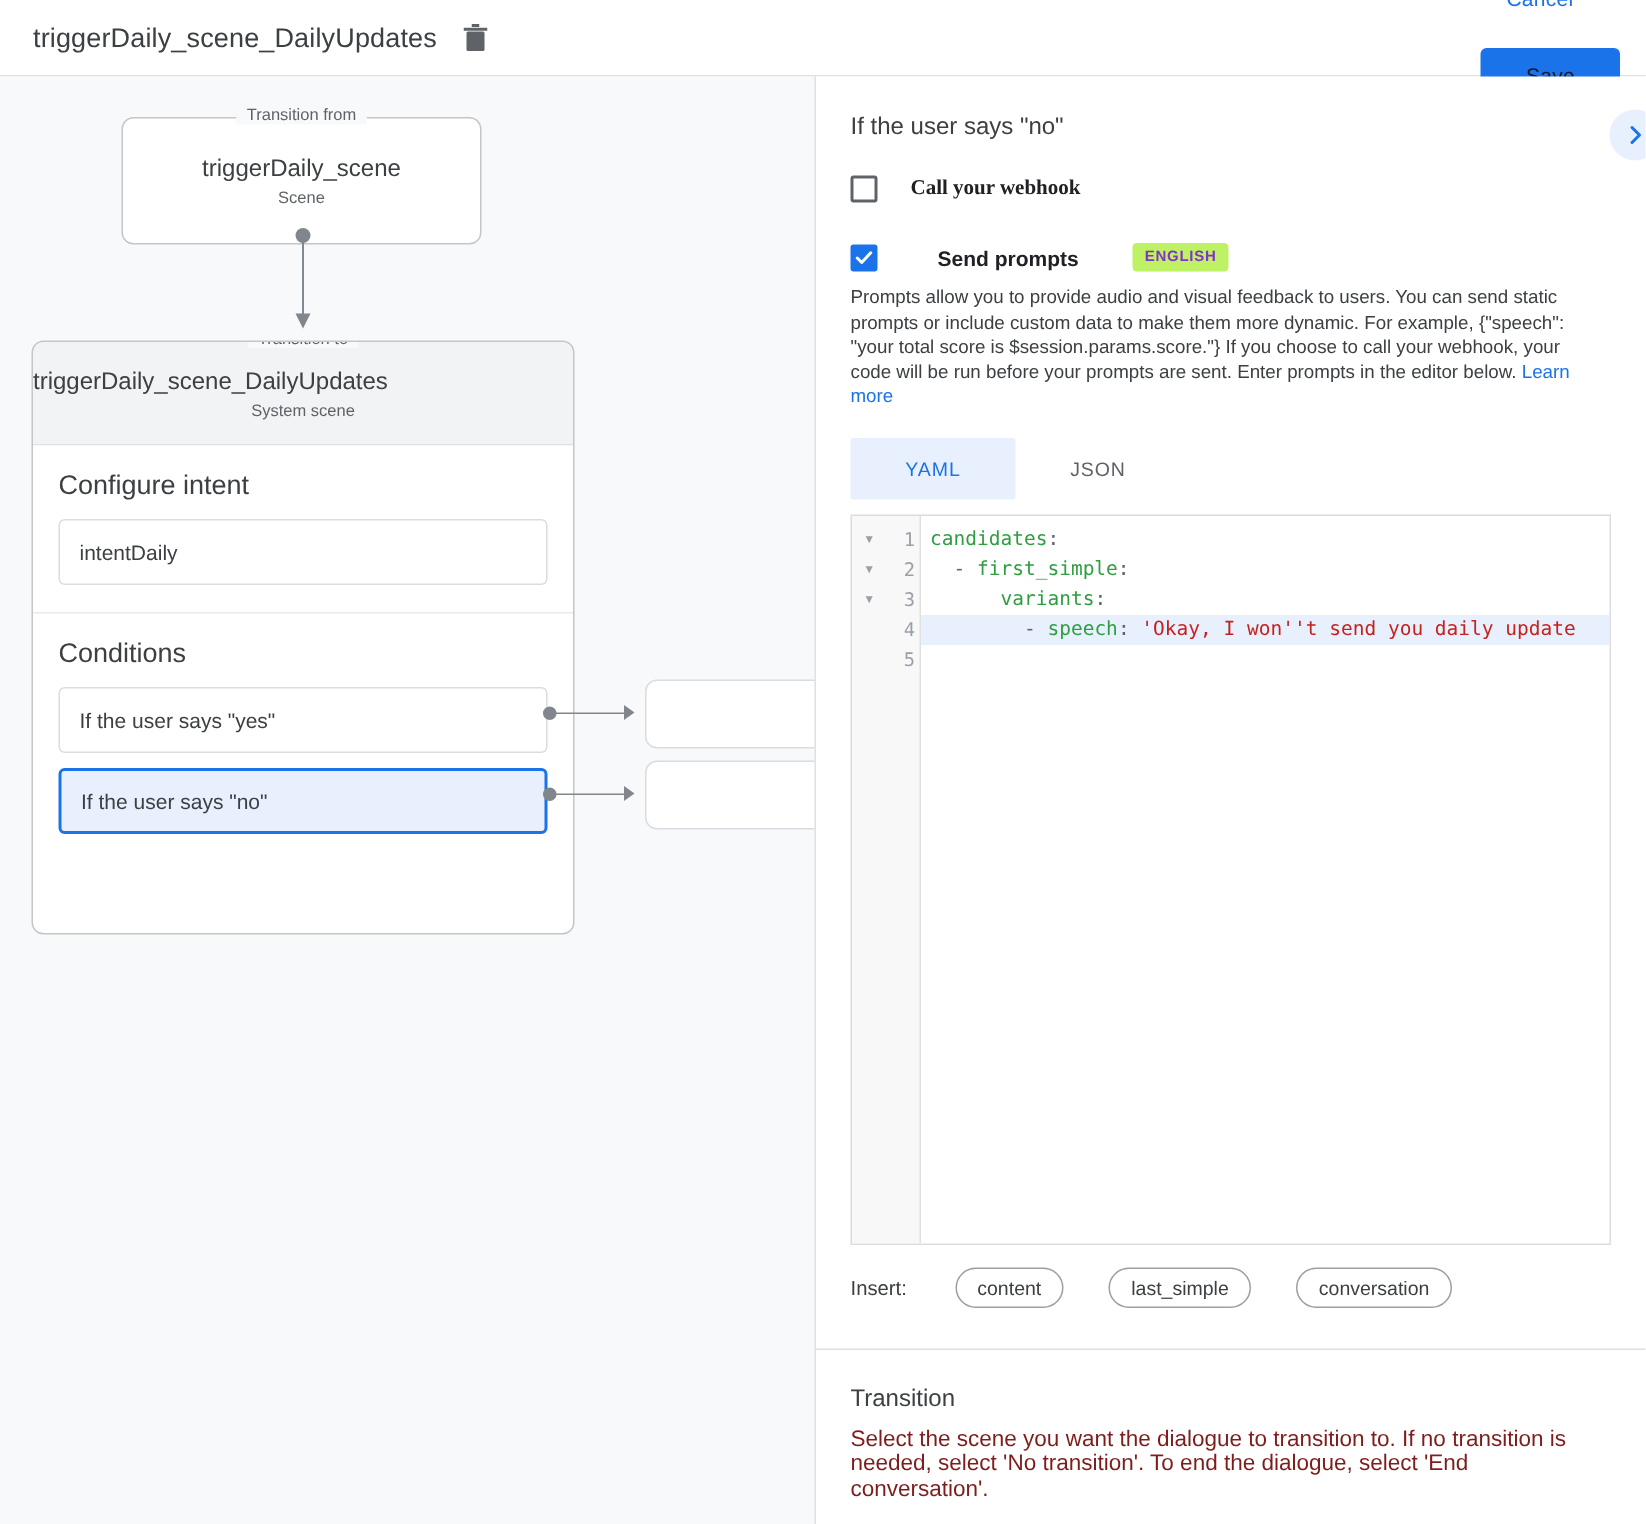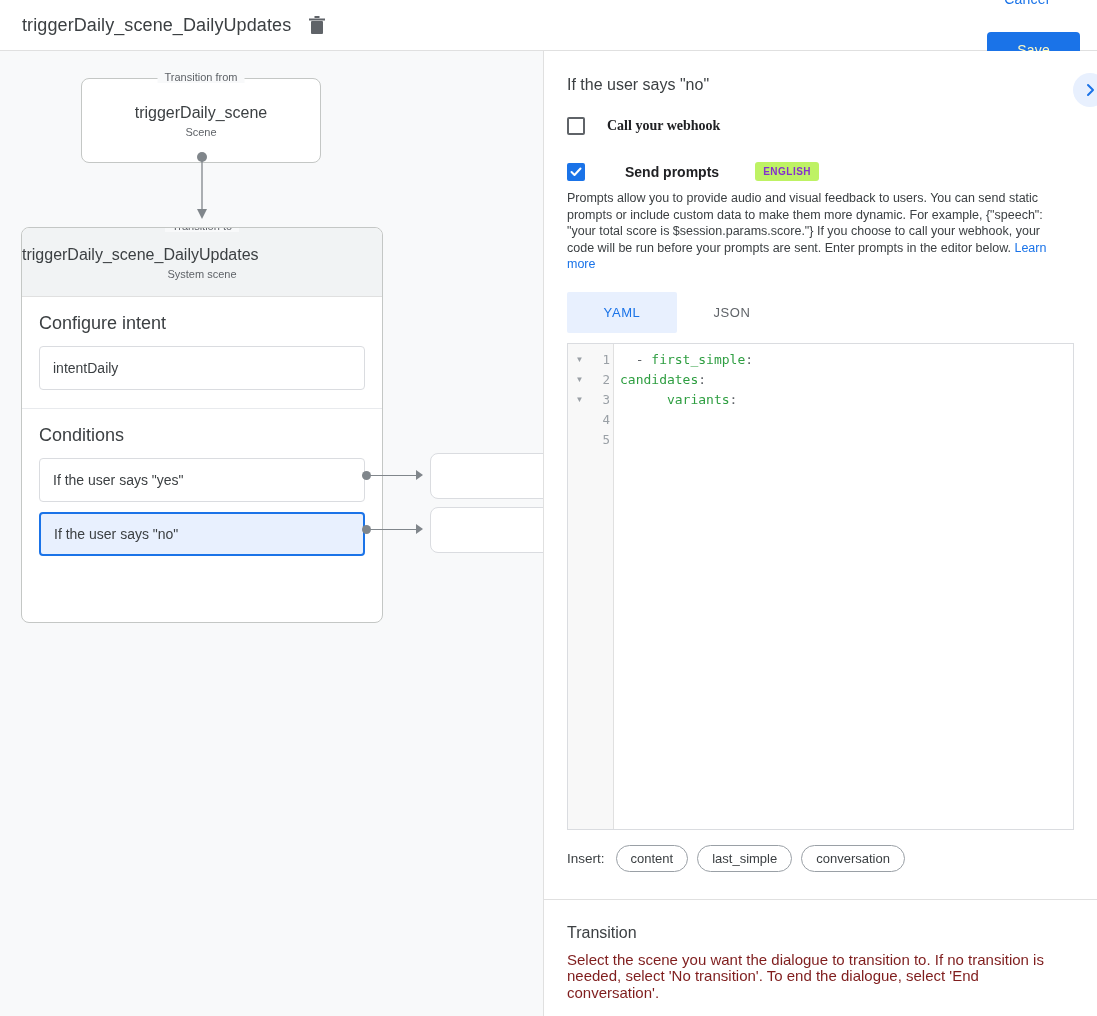--- a/index.html
+++ b/index.html
@@ -39,21 +39,21 @@
   }
   #cancel-button {
     background: none; border: none;
     color: #1a73e8; font-size: 14px; font-weight: 500;
     font-family: "Liberation Sans", sans-serif;
     padding: 9px 16px; border-radius: 4px; cursor: pointer;
     letter-spacing: .2px;
   }
   #save-button {
     background: #1a73e8; border: none;
-    color: #fef9c3; font-size: 14px; font-weight: 500;
+    color: #0f172a; font-size: 14px; font-weight: 500;
     font-family: "Liberation Sans", sans-serif;
     padding: 10px 30px; border-radius: 4px; cursor: pointer;
     margin-left: 14px; letter-spacing: .2px;
   }
 
   
   #canvas {
     position: absolute; left: 0; top: 51px; width: 543px; height: 965px;
     background: #f8f9fa;
     overflow: hidden;
@@ -228,21 +228,21 @@
     font-family: "DejaVu Sans Mono", monospace;
     font-size: 13px; white-space: pre;
     padding-left: 6px; color: #3c4043;
   }
   .code-line.hl { background: #e8f0fe; }
   .tok-key { color: #2e9e41; }
   .tok-punct { color: #5f6368; }
   .tok-str { color: #c5221f; }
 
   #insert-row {
-    display: flex; align-items: center; margin: 15px 23px 0 23px;
+    display: flex; align-items: center; margin: 15px 23px 0 23px; gap: 21px;
   }
   #insert-label { font-size: 13.5px; color: #3c4043; margin-right: 11px; }
   .chip {
     border: 1px solid #9aa0a6; border-radius: 14px;
     padding: 5px 14px; font-size: 13px; color: #3c4043;
     margin-right: 9px; cursor: pointer; background: #fff;
     white-space: nowrap;
   }
 
   #rp-sep {
@@ -379,23 +379,24 @@
       <div class="fold-arrow">▼</div>
     </div>
     <div id="line-gutter">
       <div class="line-no">1</div>
       <div class="line-no">2</div>
       <div class="line-no">3</div>
       <div class="line-no">4</div>
       <div class="line-no">5</div>
     </div>
     <div id="code-area">
+      <div class="code-line"><span class="tok-punct"></span><span class="tok-key">candidates</span><span class="tok-punct">:</span><span class="tok-str"></span></div>
       <div class="code-line"><span class="tok-punct">  - </span><span class="tok-key">first_simple</span><span class="tok-punct">:</span><span class="tok-str"></span></div>
-      <div class="code-line"><span class="tok-punct"></span><span class="tok-key">candidates</span><span class="tok-punct">:</span><span class="tok-str"></span></div>
       <div class="code-line"><span class="tok-punct">      </span><span class="tok-key">variants</span><span class="tok-punct">:</span><span class="tok-str"></span></div>
+      <div class="code-line hl"><span class="tok-punct">        - </span><span class="tok-key">speech</span><span class="tok-punct">: </span><span class="tok-str">'Okay, I won''t send you daily update</span></div>
       <div class="code-line"><span class="tok-punct"></span></div>
     </div>
   </div>
 
   <div id="insert-row">
     <div id="insert-label">Insert:</div>
     <div class="chip">content</div>
     <div class="chip">last_simple</div>
     <div class="chip">conversation</div>
   </div>

